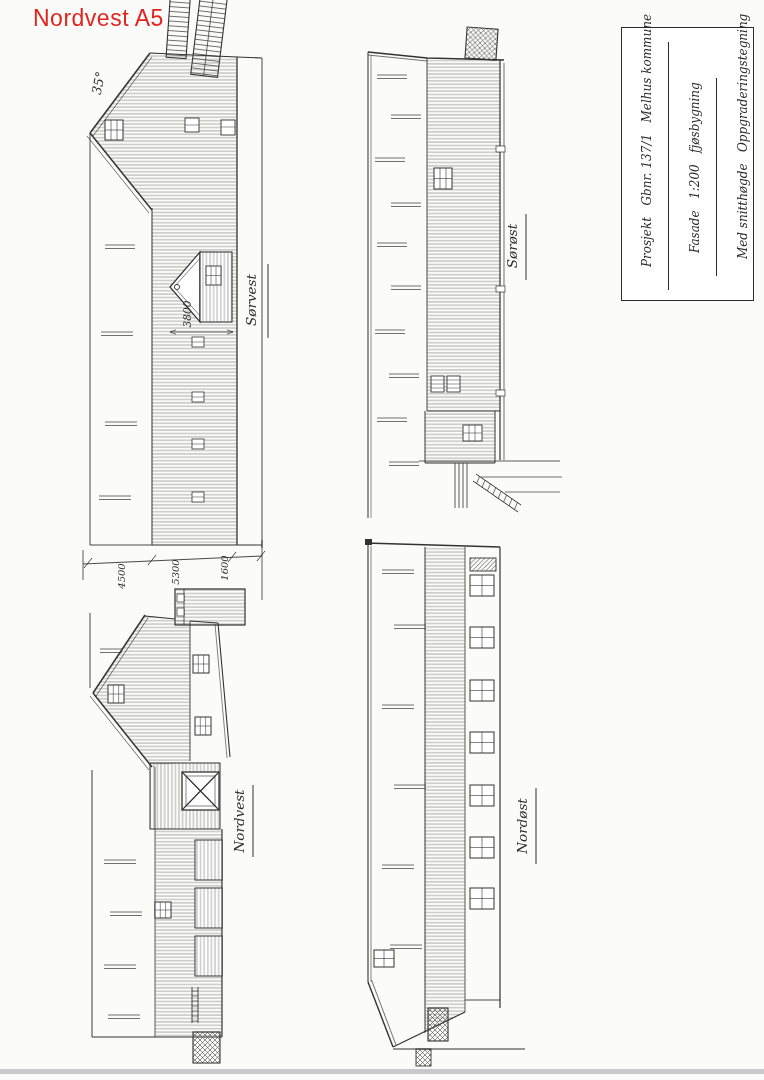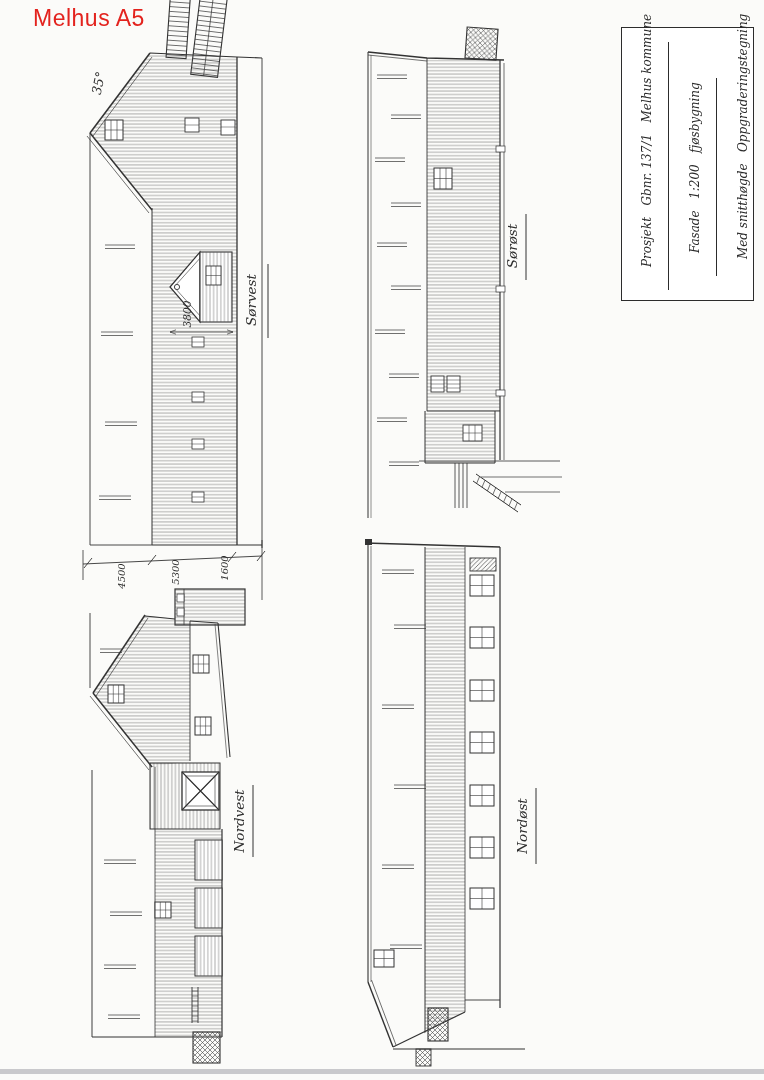--- a/index.html
+++ b/index.html
@@ -17,21 +17,21 @@
   .tb-line{font:italic 12px "DejaVu Serif",serif;color:#2a2a2a;
            border-bottom:1px solid #2c2c2c;margin-bottom:5px;white-space:pre;overflow:visible;}
   .tb-l1{width:248px;}
   .tb-l2{width:198px;margin-left:14px;}
   .tb-l3{width:228px;margin-left:8px;}
   .scan-edge{position:absolute;left:0;top:1069px;width:764px;height:5px;background:#c9c9cc;}
 </style>
 </head>
 <body>
 
-<div class="hdr">Melhus A5</div>
+<div class="hdr">Nordvest A5</div>
 
 <svg class="strip" style="left:75px;top:0;width:200px;height:600px" viewBox="0 0 200 600">
   <defs>
     <pattern id="ah" width="12" height="3.4" patternUnits="userSpaceOnUse">
       <path d="M0 1.7 H12" stroke="#555" stroke-width="0.5"></path>
       </pattern>
     <pattern id="av" width="3.6" height="12" patternUnits="userSpaceOnUse">
       <path d="M1.8 0 V12" stroke="#555" stroke-width="0.5"></path>
       </pattern>
     <pattern id="al" width="40" height="4.8" patternUnits="userSpaceOnUse">

